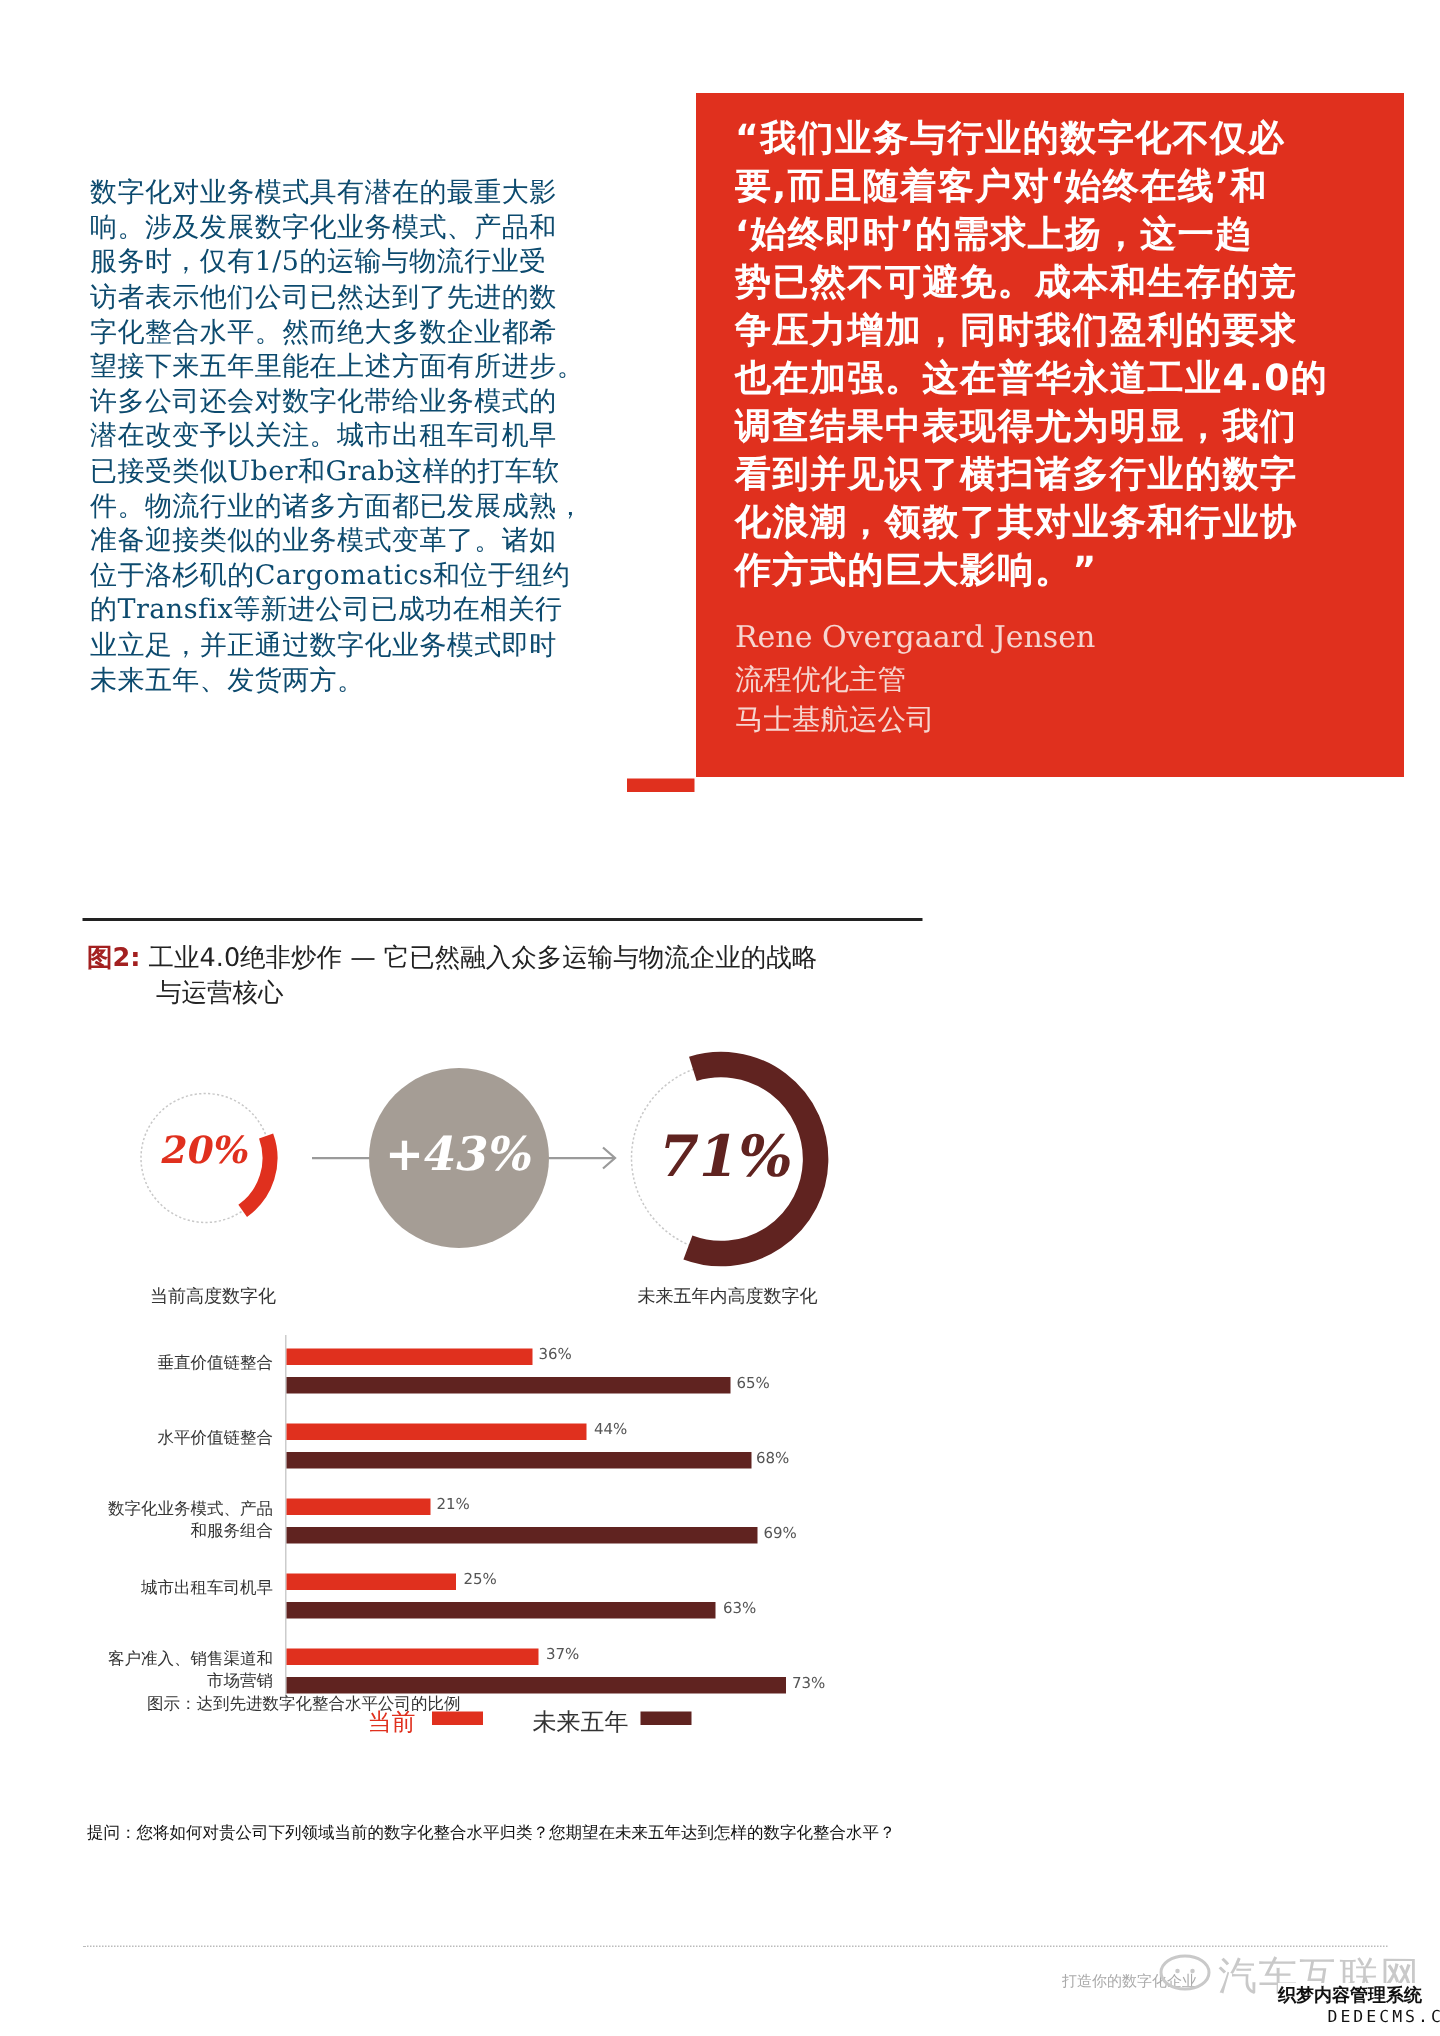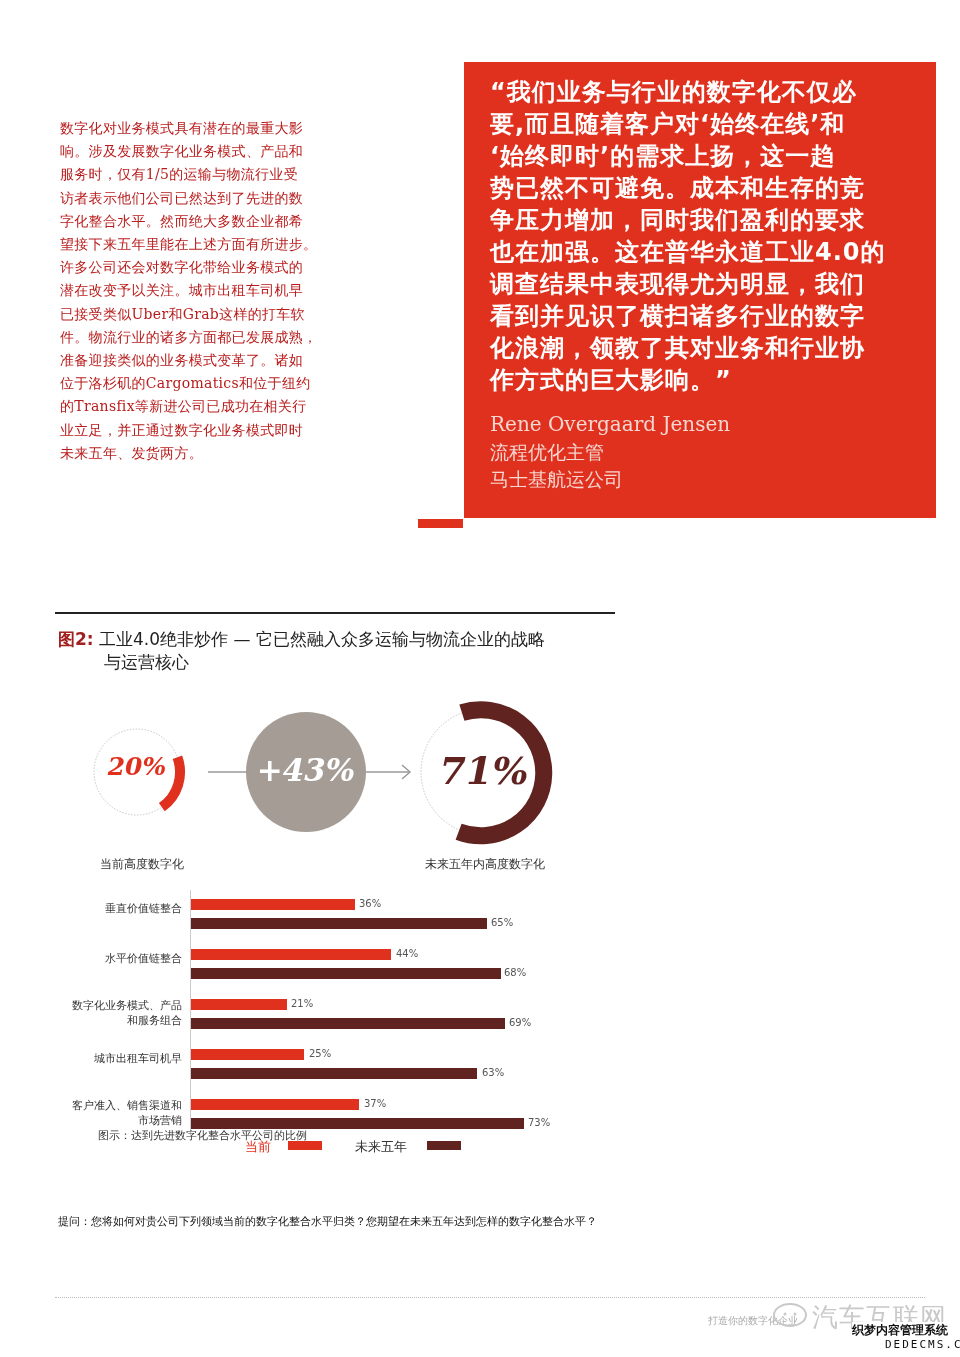--- a/index.html
+++ b/index.html
@@ -2,21 +2,21 @@
 <html><head>
 <meta charset="utf-8">
 <style>
   html, body { margin:0; padding:0; background:#ffffff; }
   body { width:960px; height:1357px; position:relative; overflow:hidden;
          font-family:"DejaVu Sans", sans-serif; color:#333; }
   .abs { position:absolute; }
 
   
   .body-text { left:60px; top:117px; width:340px; font-family:"DejaVu Serif", serif;
-               font-size:14px; line-height:23.2px; color:#b91c1c; letter-spacing:0.3px; }
+               font-size:18px; line-height:23.2px; color:#0c4a6e; letter-spacing:0.3px; }
 
   
   .quote-box { left:464px; top:62px; width:472px; height:456px; background:#e0301e; }
   .quote-text { position:absolute; left:26px; top:14px; width:420px; color:#fff;
                 font-size:24px; line-height:32px; font-weight:bold; letter-spacing:1px; }
   .quote-name { position:absolute; left:26px; top:350px; color:#f6d6d0;
                 font-family:"DejaVu Serif", serif; font-size:20px; }
   .quote-role, .quote-company { position:absolute; left:26px; color:#f6d6d0; font-size:19px; }
   .quote-role { top:378px; } .quote-company { top:405px; }
   .quote-accent { left:418px; top:519px; width:45px; height:9px; background:#e0301e; }
@@ -30,21 +30,21 @@
   .lbl-small { font-size:12px; color:#333; }
 
   
   .bar-axis { left:190px; top:890px; width:1px; height:246px; background:#ccc; }
   .bar-cat { position:absolute; right:778px; text-align:right; font-size:11px; line-height:15px; color:#333; white-space:nowrap; }
   .bar { position:absolute; left:191px; height:11px; }
   .bar.cur { background:#e0301e; }
   .bar.fut { background:#602320; }
   .bar-val { position:absolute; font-size:10px; color:#555; }
 
-  .legend-label { font-size:13px; }
+  .legend-label { font-size:16px; }
   .legend-sw { height:9px; width:34px; }
 
   .caption { left:58px; top:1128px; font-size:11px; color:#333;padding-left:40px; }
   .question { left:58px; top:1214px; font-size:11px; color:#111; font-weight:normal; }
 
   .footer-rule { left:55px; top:1297px; width:870px; border-top:1px dotted #bbb; }
   .footer-text { left:708px; top:1314px; font-size:10px; color:#aaa; }
   .wm-main { left:812px; top:1300px; font-size:26px; color:#c9c9c9; letter-spacing:1px; }
   .wm-sub1 { left:852px; top:1322px; font-size:12px; color:#111; font-weight:bold; background:#fff; }
   .wm-sub2 { left:852px; top:1338px; font-size:11px; color:#111; font-weight:normal; letter-spacing:2px; font-family:"DejaVu Sans Mono", monospace;padding-left:33px; }

